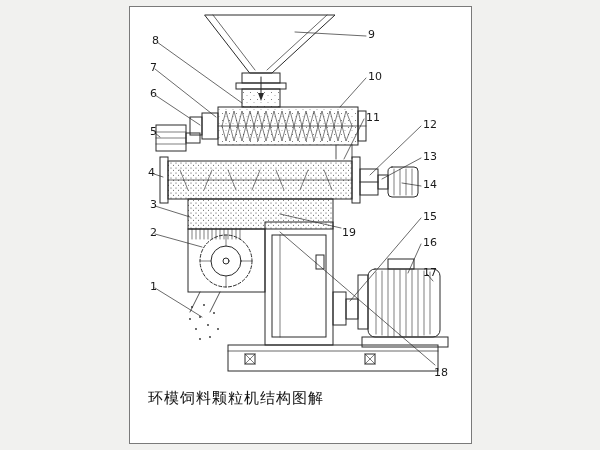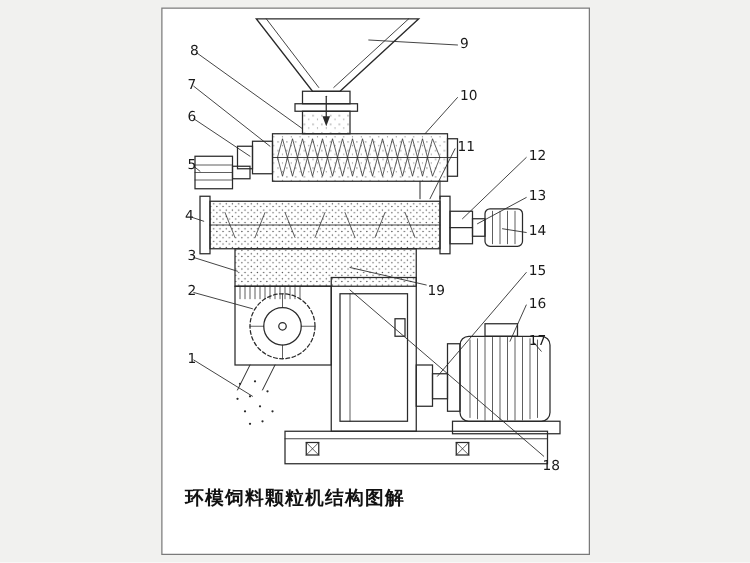--- a/index.html
+++ b/index.html
@@ -19,21 +19,21 @@
     box-sizing:content-box;
   }
   .drawing{
     position:absolute;
     left:0;top:0;
   }
   .caption{
     position:absolute;
     left:18px;top:382px;
     font-size:15px;
-    font-weight:bold;
+    font-weight:normal;
     color:#111;
     letter-spacing:1px;
     font-family:"DejaVu Sans", sans-serif;
   }
   svg text{
     font-family:"DejaVu Sans", sans-serif;
     font-size:11px;
     fill:#1a1a1a;
   }
 </style>

